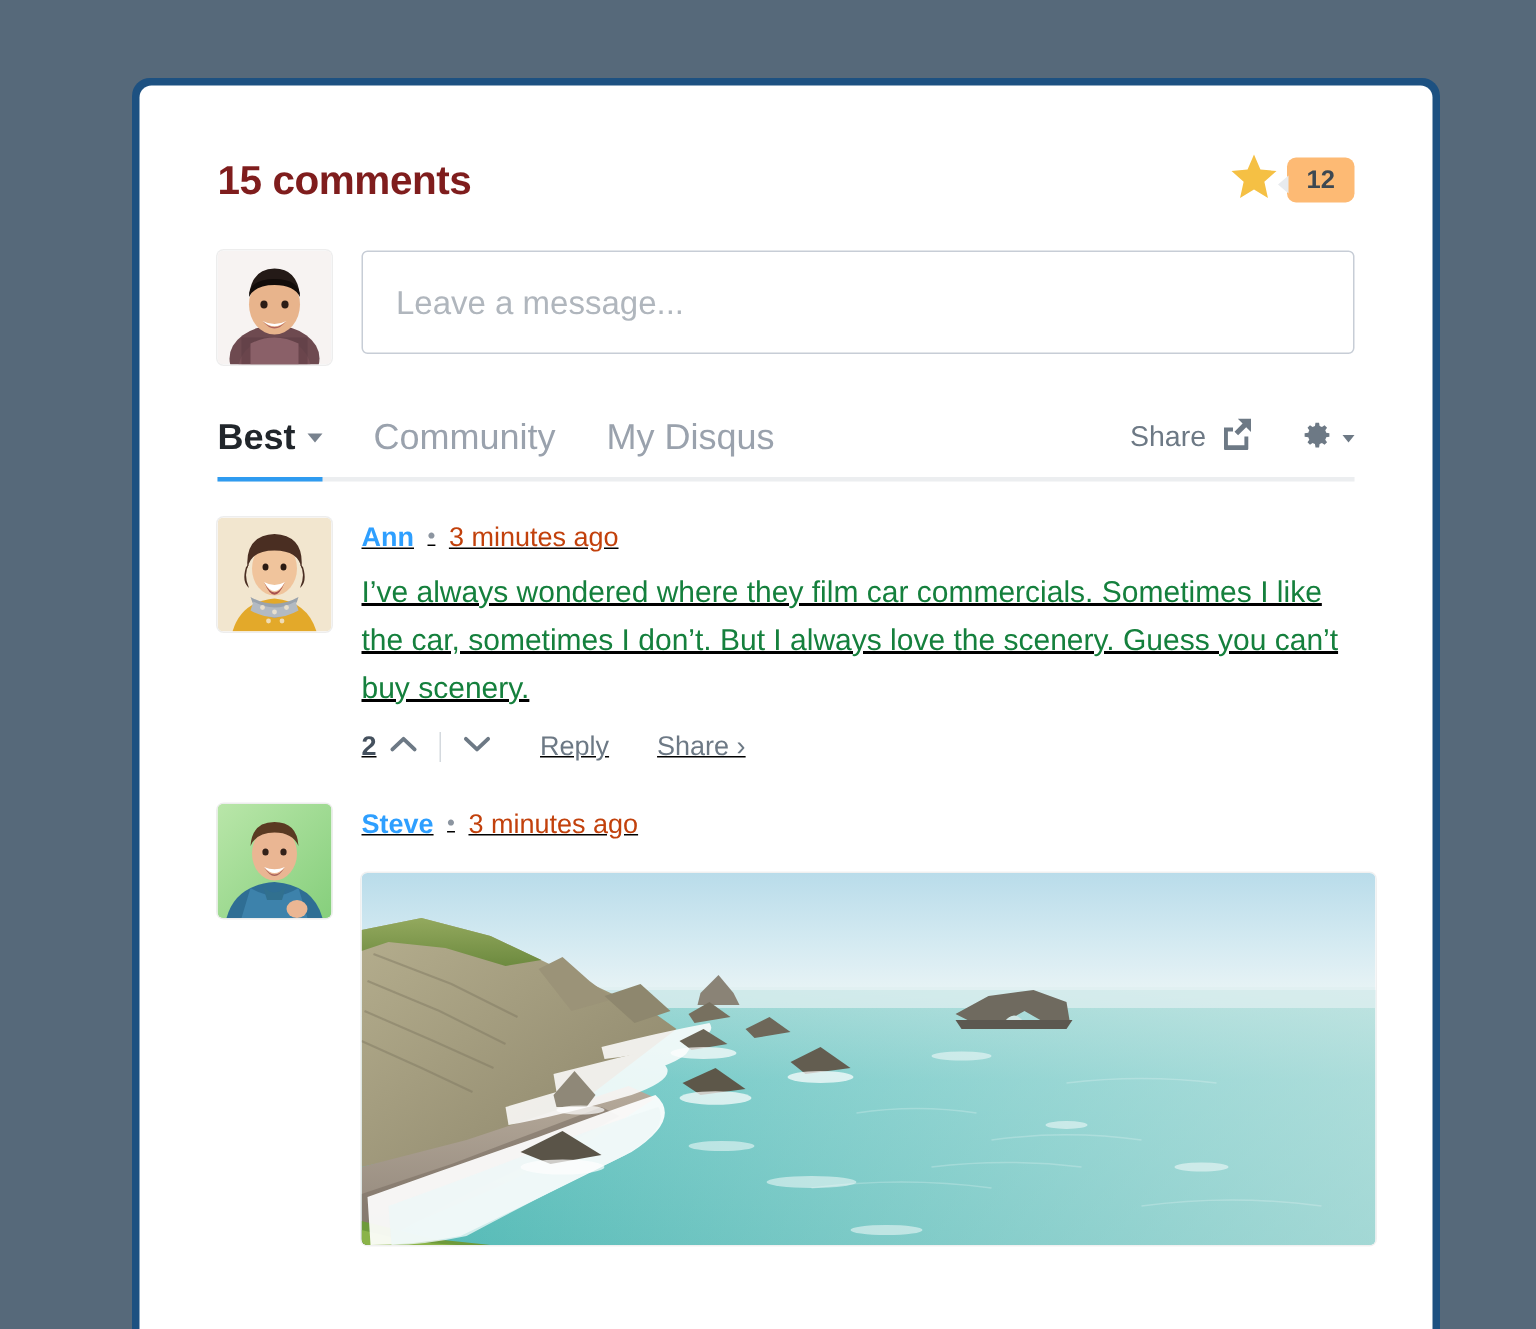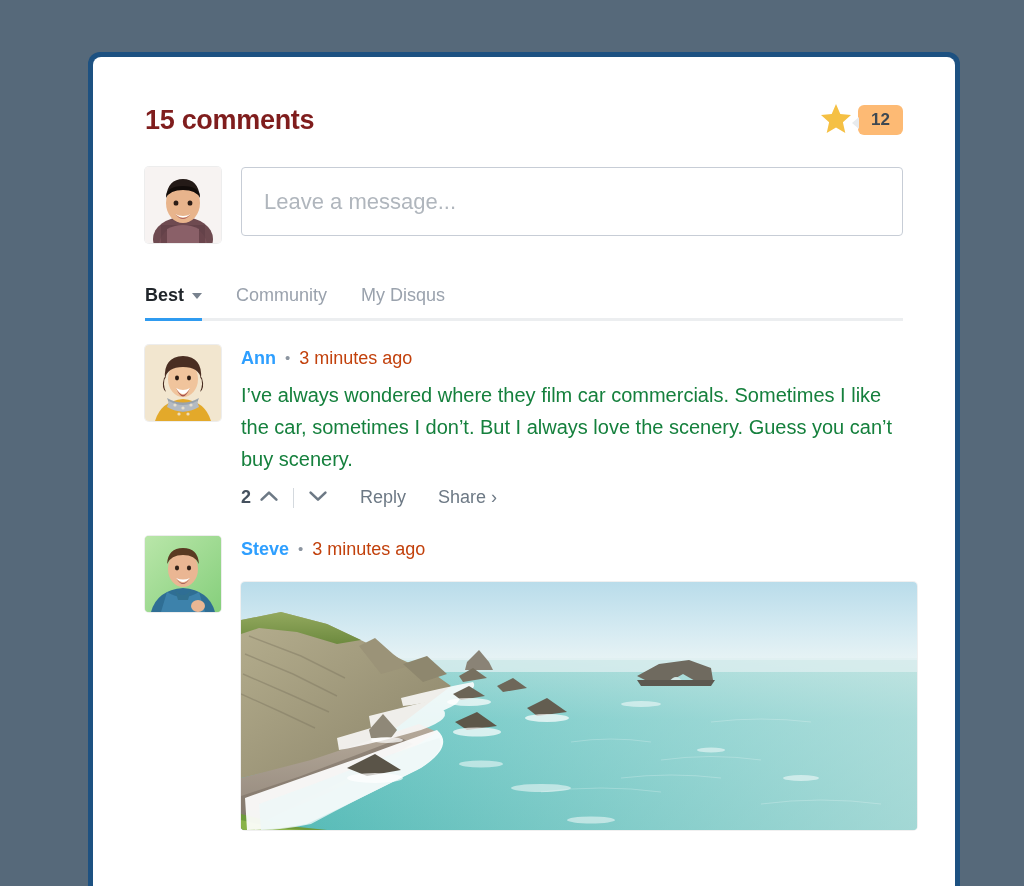--- a/index.html
+++ b/index.html
@@ -113,21 +113,21 @@
   .tabbar {
     margin-top: 30px;
     position: relative;
     display: flex;
     align-items: flex-end;
     height: 48px;
     border-bottom: 3px solid #eceef0;
   }
   .tabs { display: flex; align-items: center; }
   .tab {
-    font-size: 18px;
+    font-size: 24px;
     color: #9aa2ad;
     margin-right: 34px;
     padding-bottom: 12px;
     position: relative;
     display: flex;
     align-items: center;
   }
   .tab.active {
     color: #21262b;
     font-weight: bold;
@@ -173,20 +173,21 @@
 
   
   .comment {
     display: flex;
     margin-top: 24px;
   }
   .comment-body {
     flex: 1;
     margin-left: 20px;
     padding-top: 2px;
+    text-decoration: underline;
   }
   .meta {
     display: flex;
     align-items: center;
     font-size: 18px;
     line-height: 22px;
   }
   .author {
     color: #2e9fff;
     font-weight: bold;
@@ -288,20 +289,40 @@
             <i class="caret"></i>
           </div>
           <div class="tab">
             <span>Community</span>
           </div>
           <div class="tab">
             <span>My Disqus</span>
           </div>
         </div>
 
+        <div class="tabbar-right">
+          <div class="share-btn">
+            <span>Share</span>
+            <span class="ico">
+              <svg width="22" height="22" viewBox="0 0 22 22">
+                <path d="M3 7 h6 v2.6 H5.6 v9.2 h11 V13 h2.6 v8.1 a1 1 0 0 1-1 1 H4 a1 1 0 0 1-1-1z" fill="#6d7985"></path>
+                <path d="M12.2 1.2 L21 1.2 L21 10 L17.8 6.8 L12.4 12.2 L10 9.8 L15.4 4.4z" fill="#6d7985"></path>
+              </svg>
+            </span>
+          </div>
+          <div class="gear-btn">
+            <span>
+              <svg width="22" height="22" viewBox="0 0 24 24">
+                <path fill="#6d7985" d="M12 8.2a3.8 3.8 0 1 0 0 7.6 3.8 3.8 0 0 0 0-7.6zm0 5.6a1.8 1.8 0 1 1 0-3.6 1.8 1.8 0 0 1 0 3.6z"></path>
+                <path fill="#6d7985" d="M21 13.3v-2.6l-2.3-.4a6.9 6.9 0 0 0-.7-1.7l1.3-1.9-1.8-1.8-1.9 1.3a6.9 6.9 0 0 0-1.7-.7L13.5 3h-2.6l-.4 2.5a6.9 6.9 0 0 0-1.7.7L6.9 4.9 5.1 6.7l1.3 1.9a6.9 6.9 0 0 0-.7 1.7L3 10.7v2.6l2.7.4c.15.6.4 1.17.7 1.7l-1.3 1.9 1.8 1.8 1.9-1.3c.53.3 1.1.55 1.7.7l.4 2.5h2.6l.4-2.5c.6-.15 1.17-.4 1.7-.7l1.9 1.3 1.8-1.8-1.3-1.9c.3-.53.55-1.1.7-1.7z"></path>
+              </svg>
+            </span>
+            <i class="caret"></i>
+          </div>
+        </div>
       </div>
 
       <div class="comment">
         <div class="avatar sm">
           <svg width="76" height="76" viewBox="0 0 76 76">
             <rect width="76" height="76" fill="#f2e6cf"></rect>
             <path d="M10 76 q6-20 28-22 22 2 28 22z" fill="#e3a92a"></path>
             <ellipse cx="38" cy="34" rx="15" ry="18" fill="#f0c49c"></ellipse>
             <path d="M20 34 q-2-22 18-23 20 1 18 23 q-2-12-18-12 -16 0-18 12z" fill="#4a2e22"></path>
             <path d="M19 33 q-3 10 2 14 q-4-9 0-16z" fill="#4a2e22"></path>

